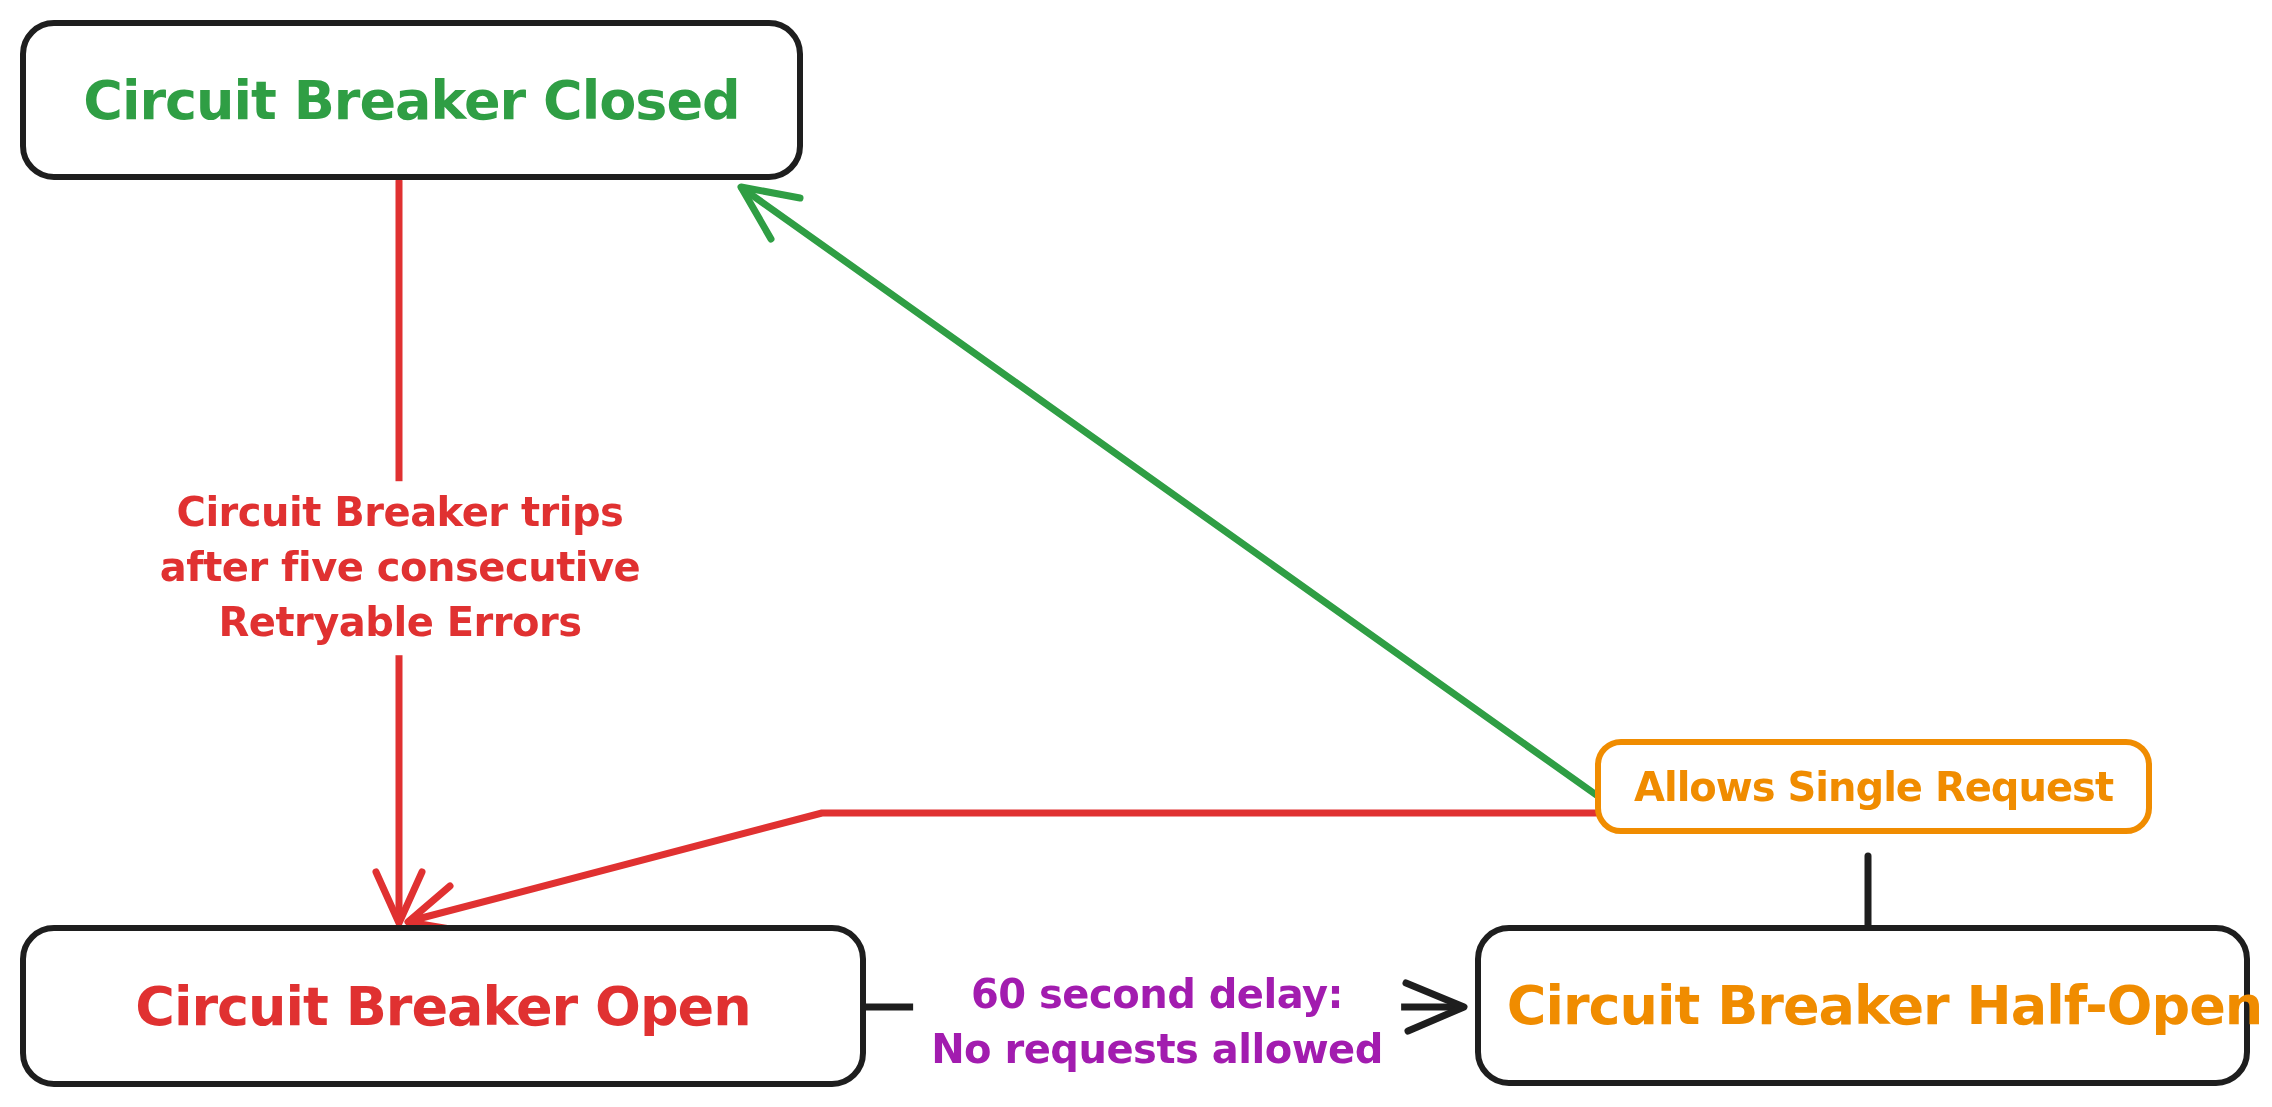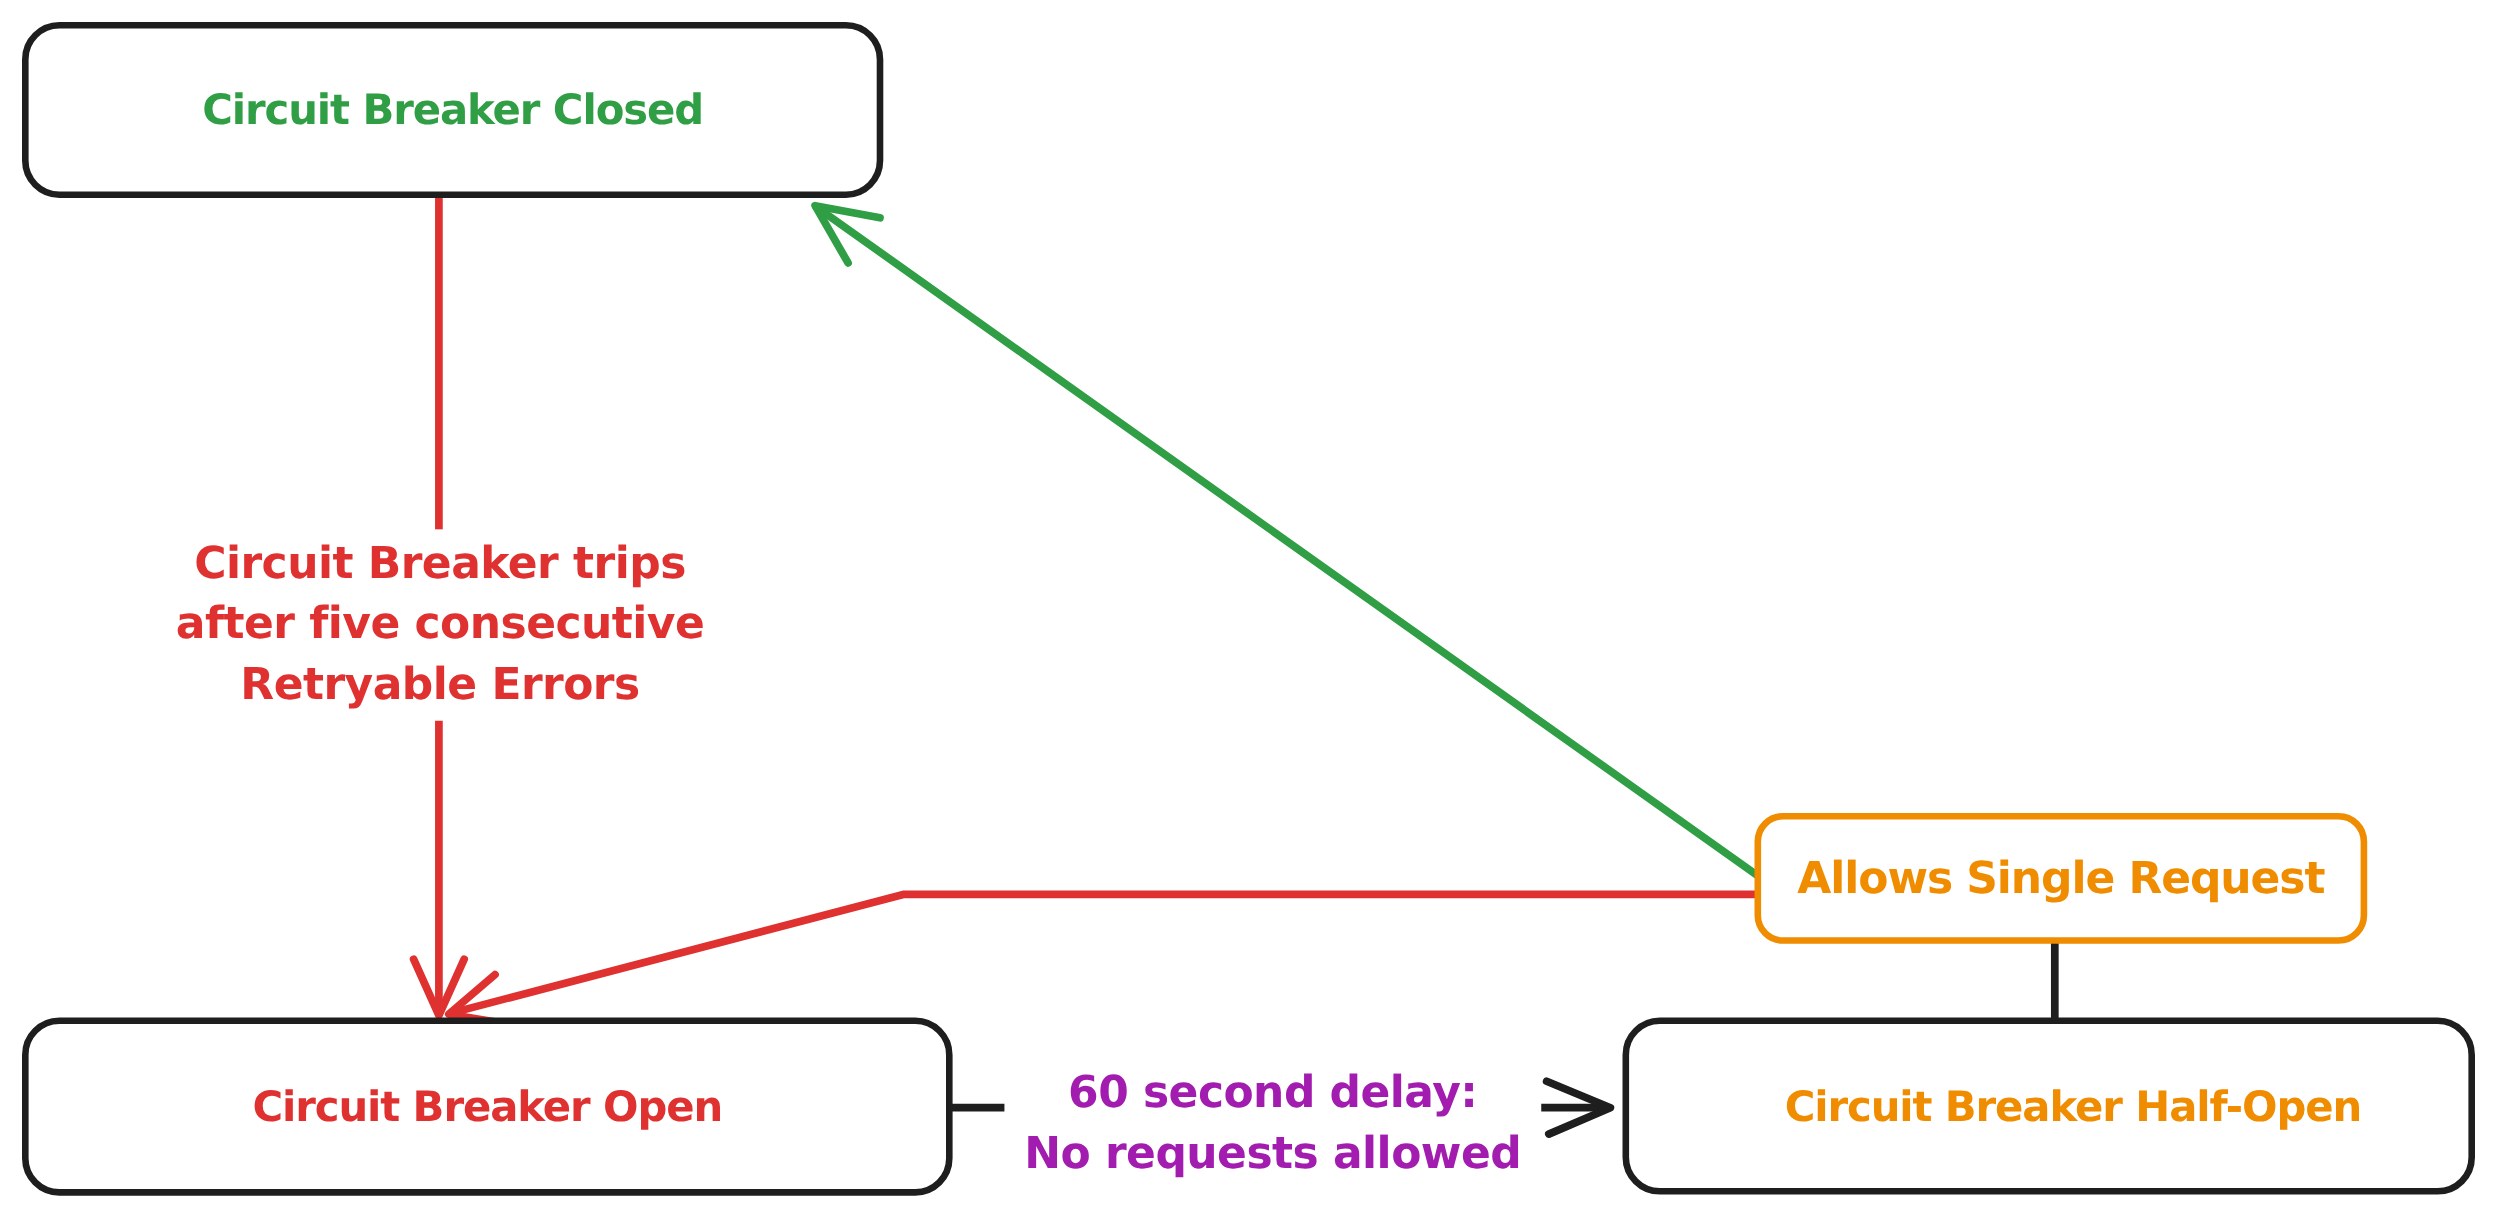--- a/index.html
+++ b/index.html
@@ -35,25 +35,25 @@
   }
   .state-box .title {
     font-weight: 600;
     letter-spacing: -1px;
     white-space: nowrap;
   }
   .box-closed   { left: 20px;   top: 20px;  width: 783px; height: 160px; }
   .box-open     { left: 20px;   top: 925px; width: 846px; height: 162px; }
   .box-halfopen { left: 1475px; top: 925px; width: 775px; height: 161px; padding-left: 44px; }
   .box-allows   {
-    left: 1595px; top: 739px; width: 557px; height: 119px;
+    left: 1595px; top: 739px; width: 557px; height: 95px;
     border: 6px solid #f08c00;
     border-radius: 26px;
   }
-  .title-lg { font-size: 38px; }
+  .title-lg { font-size: 54px; }
   .title-md { font-size: 40px; letter-spacing: -0.5px; }
   .c-green  { color: #2f9e44; }
   .c-red    { color: #e03131; }
   .c-orange { color: #f08c00; }
   .c-black  { color: #a21caf; }
 
   .edge-label {
     position: absolute;
     transform: translate(-50%, -50%);
     background: #ffffff;

